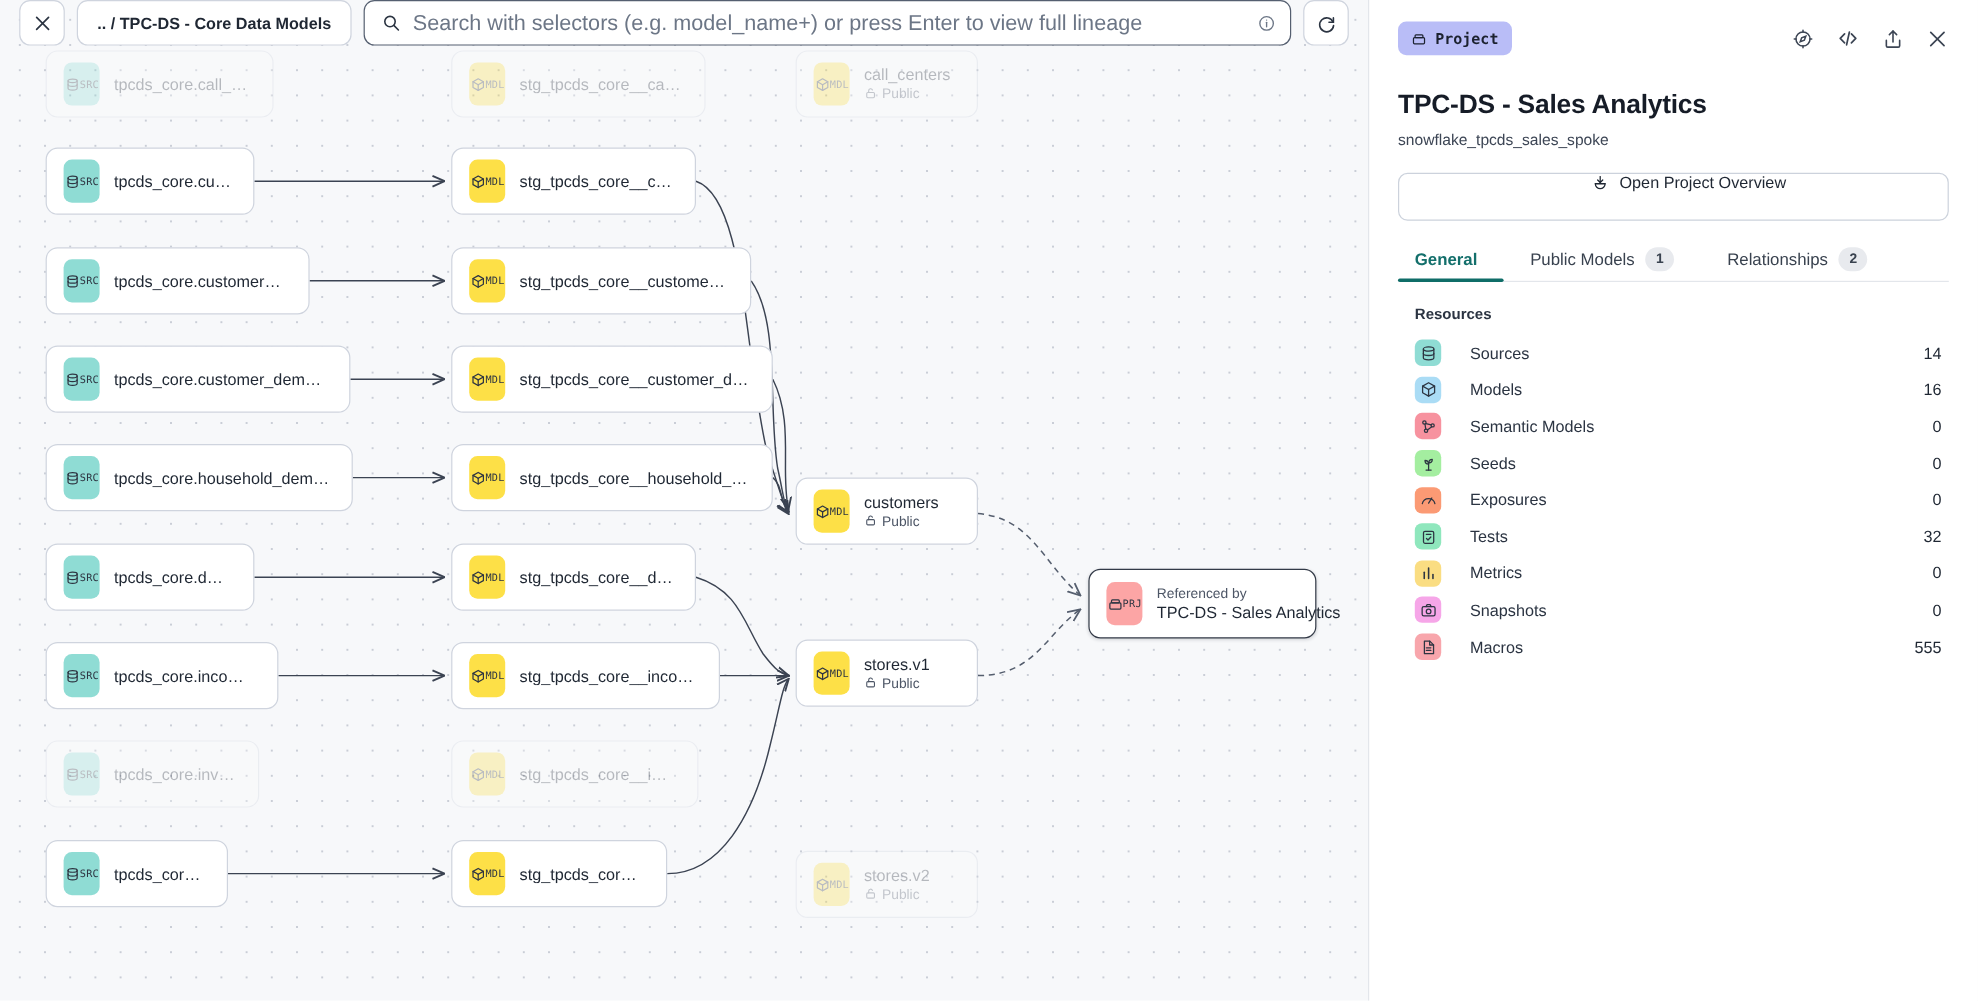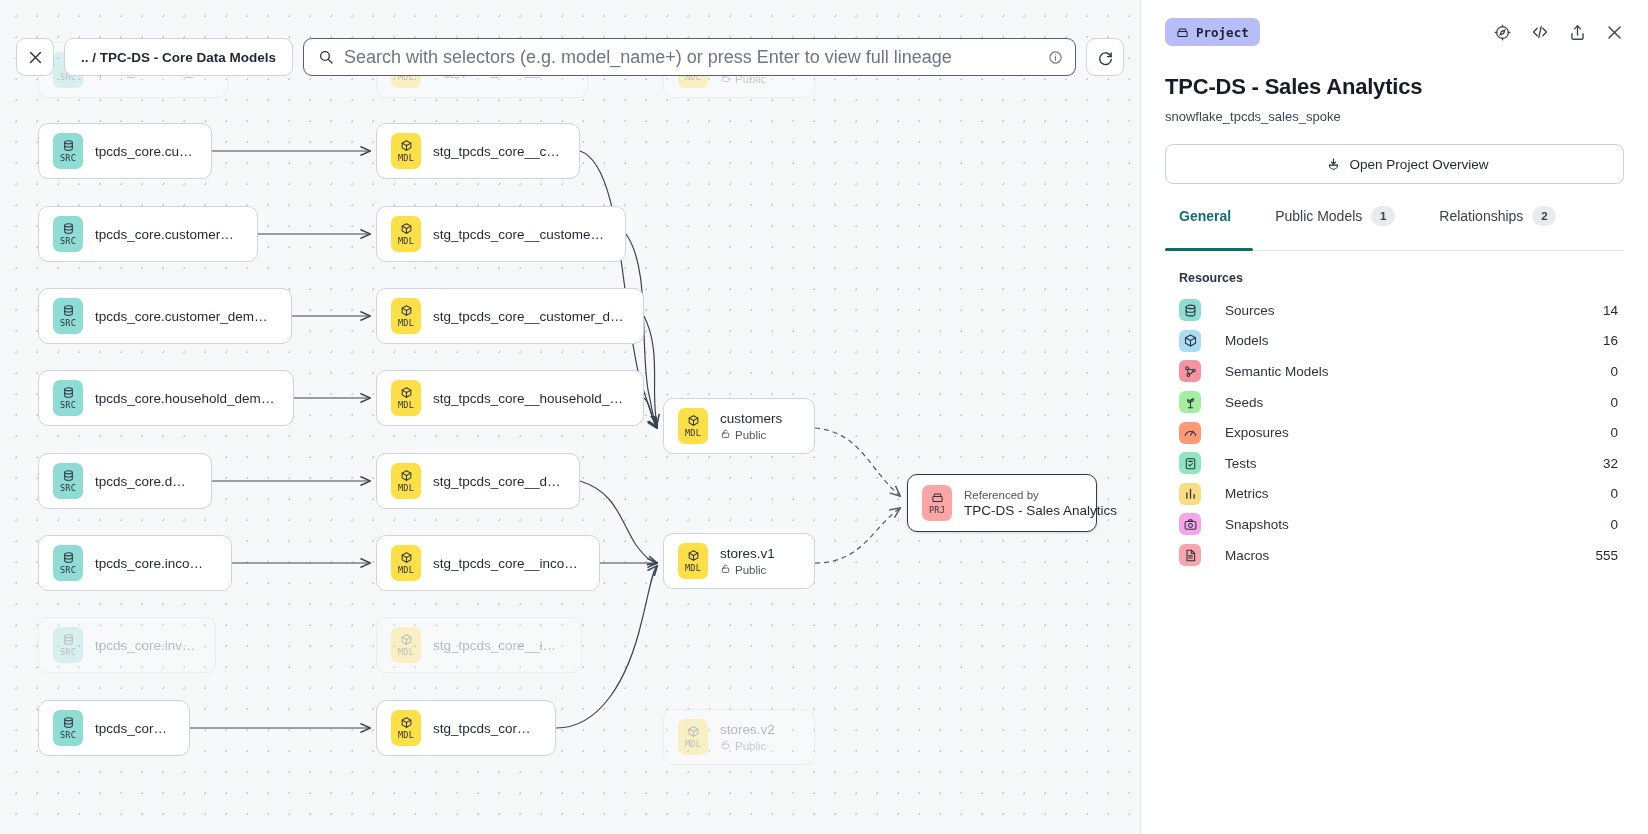--- a/index.html
+++ b/index.html
@@ -19,21 +19,21 @@
     background-image: radial-gradient(#c9cdd6 1px, transparent 1px);
     background-size: 21px 21px;
     background-position: 6px 6px;
     overflow: hidden;
   }
   .edges { position: absolute; inset: 0; width: 1140px; height: 834px; pointer-events: none; }
 
   
   .toolbar {
     position: absolute; top: 0; left: 0; right: 0; height: 76px;
-    display: flex; align-items: flex-end; gap: 10px;
+    display: flex; align-items: flex-start; gap: 10px;
     padding: 0 16px;
     z-index: 40;
   }
   .tb-btn {
     background: #ffffff; border: 1px solid #cfd4de; border-radius: 9px;
     height: 38px; min-width: 38px;
     display: flex; align-items: center; justify-content: center;
     cursor: pointer; color: #323a49;
   }
   .tb-btn.close { width: 38px; }
@@ -74,21 +74,21 @@
   }
   .node.faded { opacity: 0.30; background: #fbfcfd; }
   .node.project {
     border: 1.6px solid #333a47;
     box-shadow: 0 1px 3px rgba(20,25,35,0.16);
     height: 58px;
     padding: 0 22px 0 14px;
   }
   .n-icon {
     width: 30px; height: 36px; border-radius: 7px;
-    display: flex; flex-direction: column; align-items: center; justify-content: center;
+    display: flex; flex-direction: row; align-items: center; justify-content: center;
     gap: 0px; flex: 0 0 auto;
   }
   .n-icon .glyph { line-height: 1; display: flex; }
   .n-icon .tag {
     font-family: "DejaVu Sans Mono", monospace;
     font-size: 8.5px; letter-spacing: 0.2px; color: #2e3542; margin-top: 1px;
   }
   .n-icon.src { background: #8fdcd4; }
   .n-icon.mdl { background: #fde047; }
   .n-icon.prj { background: #fca5a5; }
@@ -127,32 +127,32 @@
   .panel-actions { display: flex; align-items: center; gap: 18px; color: #3c4554; }
   .panel-actions .act { display: flex; cursor: pointer; }
   .panel-title {
     font-size: 22px; font-weight: 700; color: #161c27;
     margin-top: 18px; letter-spacing: -0.2px;
   }
   .panel-sub { font-size: 13px; color: #3d4655; margin-top: 9px; }
   .overview-btn {
     margin-top: 20px; width: 100%; height: 40px;
     background: #ffffff; border: 1px solid #ccd2dc; border-radius: 8px;
-    display: flex; align-items: center; justify-content: center; gap: 9px;
+    display: flex; justify-content: center; gap: 9px;
     font-size: 13.5px; color: #1f2733; cursor: pointer;
     font-family: "Liberation Sans", sans-serif;
     padding-left: 25px;
   }
   .tabs {
     margin-top: 22px; display: flex; gap: 0;
     border-bottom: 1px solid #e3e6eb;
   }
   .tab {
     display: flex; align-items: center; gap: 9px;
-    padding: 0 22px 24px 22px;
+    padding: 0 22px 8px 22px;
     font-size: 14px; color: #39424f; cursor: pointer;
     position: relative;
   }
   .tab:first-child { padding-left: 14px; }
   .tab.active { color: #136f6b; font-weight: 700; }
   .tab.active::after {
     content: ""; position: absolute; left: 0; right: 0; bottom: -1px;
     height: 3px; background: #0f6d68; border-radius: 2px;
   }
   .tab-badge {

